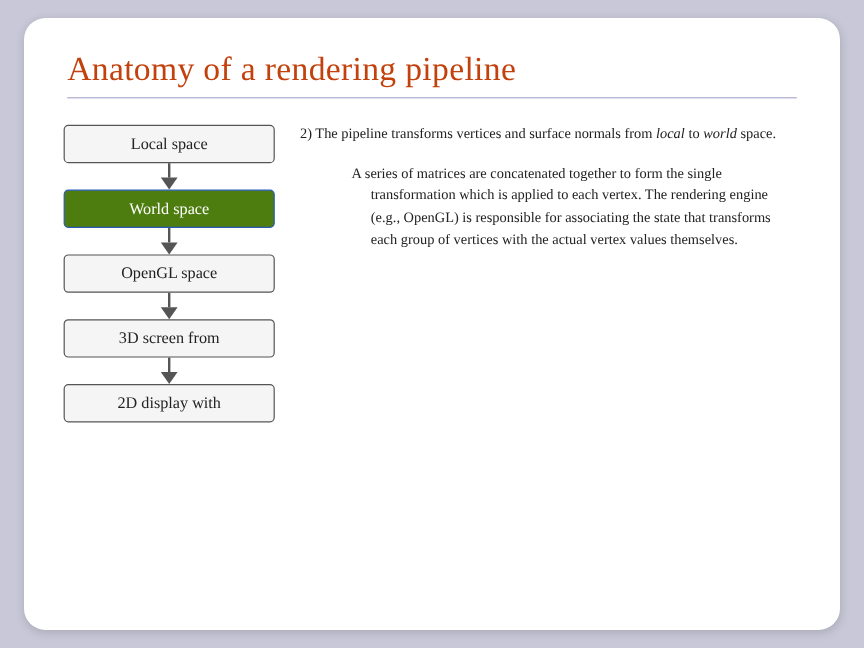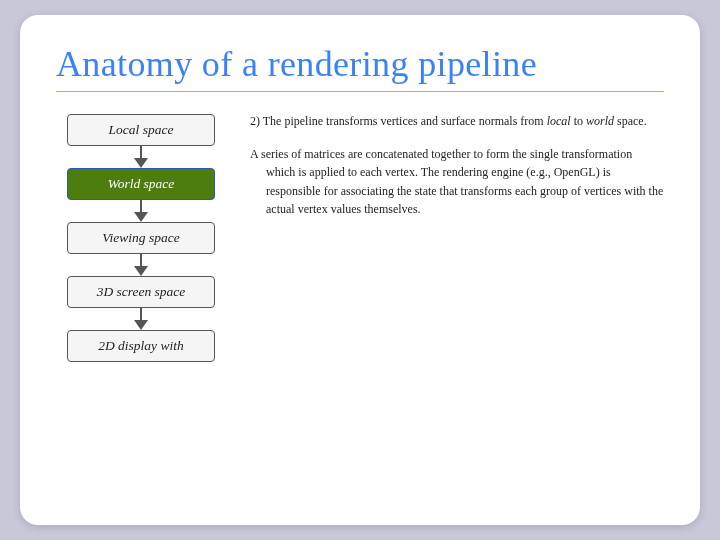--- a/index.html
+++ b/index.html
@@ -19,23 +19,23 @@
       border-radius: 18px;
       width: 680px;
       height: 510px;
       padding: 28px 36px 24px 36px;
       display: flex;
       flex-direction: column;
       box-shadow: 0 2px 8px rgba(0,0,0,0.15);
     }
 
     .slide-title {
-      font-size: 36px;
+      font-size: 28px;
       font-weight: normal;
-      color: #3b82f6;
+      color: #c2410c;
       font-family: Georgia, serif;
       margin-bottom: 6px;
       letter-spacing: 0.01em;
     }
 
     .title-divider {
       border: none;
       border-top: 1.5px solid #aaaacc;
       margin-bottom: 18px;
     }
@@ -55,27 +55,26 @@
       width: 170px;
       flex-shrink: 0;
       padding-top: 4px;
       gap: 0;
     }
 
     .pipeline-box {
       border: 1.5px solid #555;
       border-radius: 4px;
       padding: 7px 0;
-      width: 148px;
+      width: 176px;
       text-align: center;
       font-size: 13.5px;
       color: #222;
       background: #f5f5f5;
       font-family: Georgia, serif;
-      font-style: italic;
     }
 
     .pipeline-box.active {
       background: #4d7c0f;
       color: #fff;
       border-color: #2a5ab8;
     }
 
     .arrow-down {
       width: 0;
@@ -123,20 +122,21 @@
     }
 
     .hanging-indent {
       padding-left: 22px;
       text-indent: -22px;
     }
 
     .hanging-indent-a {
       padding-left: 16px;
       text-indent: -16px;
+      margin-left: 43px;
     }
   </style>
 </head>
 <body>
 
 <div class="slide">
   <div class="slide-title">Anatomy of a rendering pipeline</div>
   <hr class="title-divider">
 
   <div class="content-area">
@@ -150,28 +150,28 @@
         <div class="arrow-down"></div>
       </div>
 
       <div class="pipeline-box active">World space</div>
 
       <div class="arrow-connector">
         <div class="arrow-line"></div>
         <div class="arrow-down"></div>
       </div>
 
-      <div class="pipeline-box">Viewing space</div>
+      <div class="pipeline-box">OpenGL space</div>
 
       <div class="arrow-connector">
         <div class="arrow-line"></div>
         <div class="arrow-down"></div>
       </div>
 
-      <div class="pipeline-box">3D screen space</div>
+      <div class="pipeline-box">3D screen from</div>
 
       <div class="arrow-connector">
         <div class="arrow-line"></div>
         <div class="arrow-down"></div>
       </div>
 
       <div class="pipeline-box">2D display with</div>
 
     </div>
 

